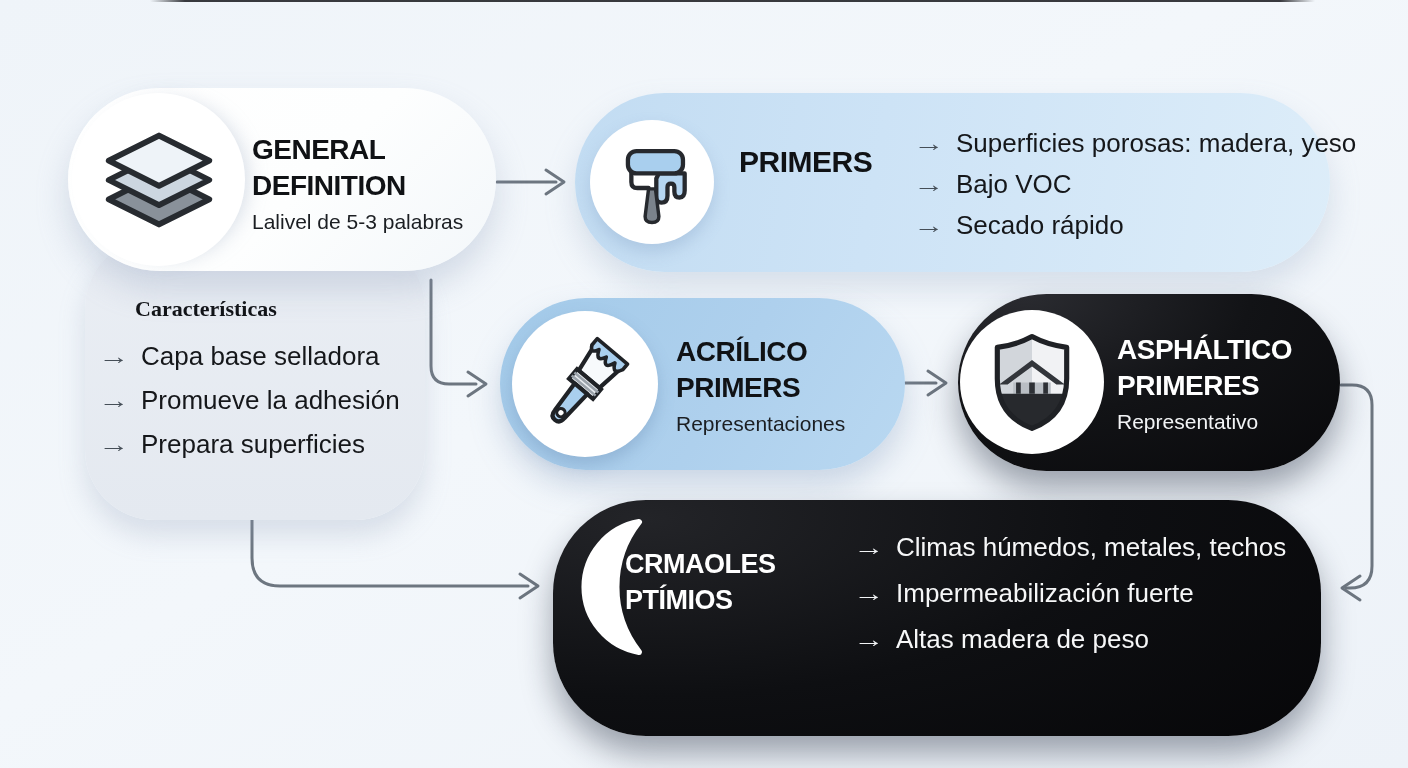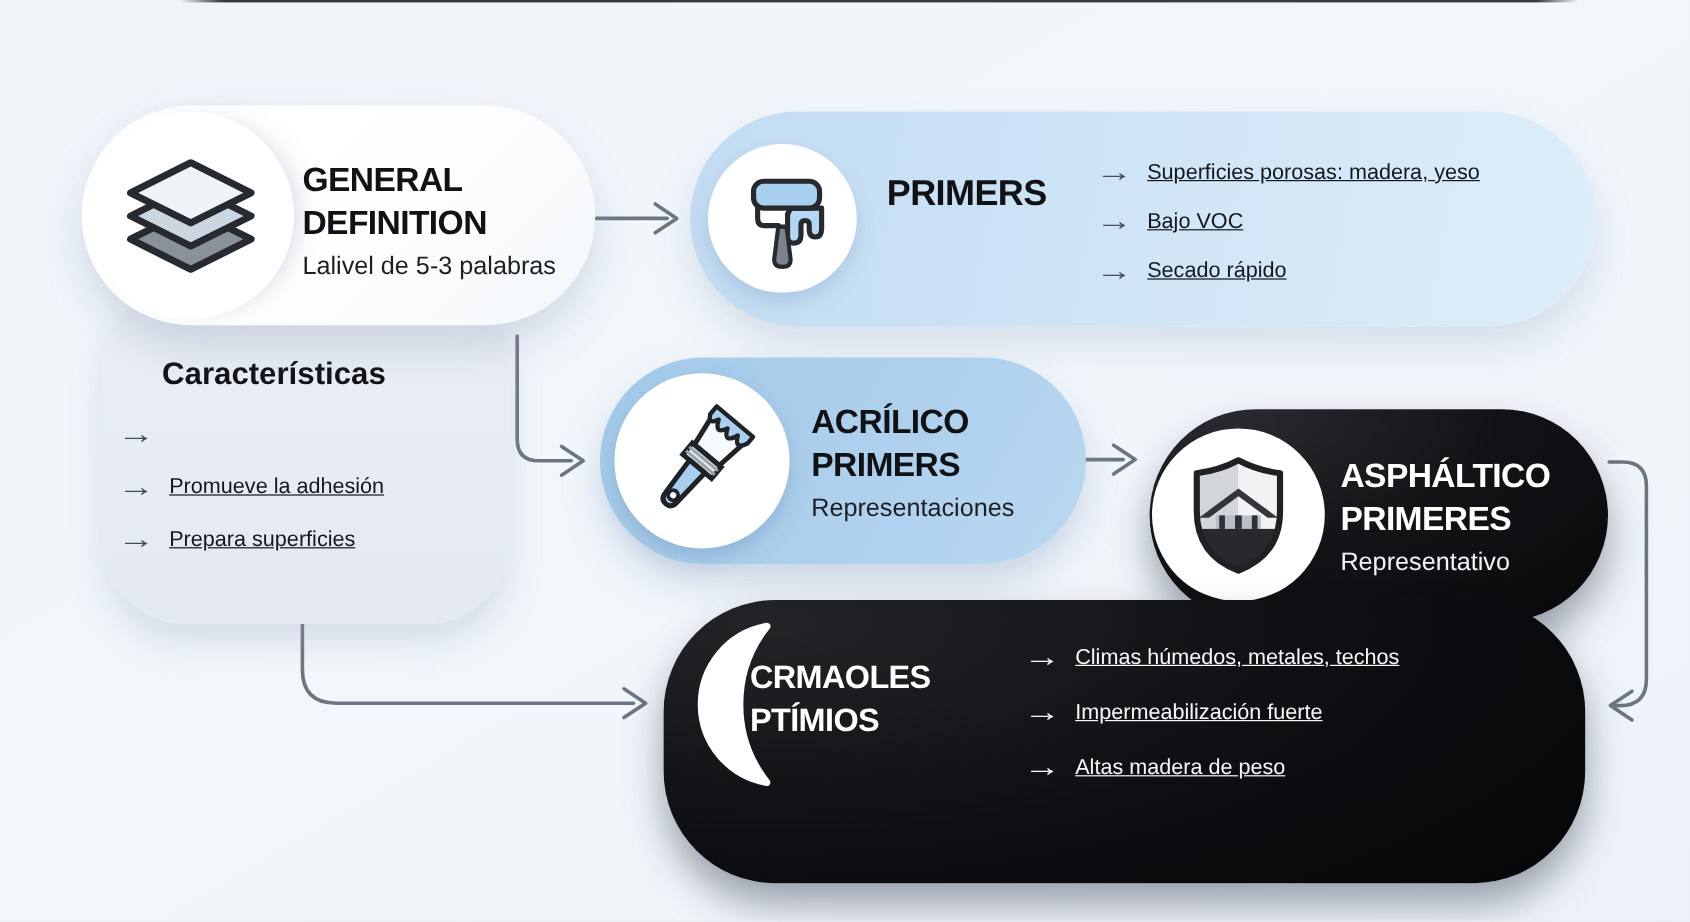--- a/index.html
+++ b/index.html
@@ -33,48 +33,47 @@
   }
   .card-acrilico{
     left:500px;top:298px;width:405px;height:172px;border-radius:86px;
     background:linear-gradient(120deg,#a3cae9 0%,#aed0ed 55%,#b9d8f1 100%);
     box-shadow:0 16px 30px rgba(130,155,190,.35);
   }
   .card-asphaltico{
     left:958px;top:294px;width:382px;height:177px;border-radius:89px;
     background:radial-gradient(130% 150% at 18% 0%,#2a2b30 0%,#121316 45%,#070709 100%);
     box-shadow:0 18px 32px rgba(25,35,55,.40);
-    margin-top:47px;
   }
   .card-crmaoles{
     left:553px;top:500px;width:768px;height:236px;border-radius:93px;
     background:radial-gradient(120% 150% at 12% 8%,#232428 0%,#0e0f12 50%,#060608 100%);
     box-shadow:0 18px 32px rgba(25,35,55,.40);
   }
   
   .circle{position:absolute;background:#ffffff;border-radius:50%;display:flex;align-items:center;justify-content:center;}
   .circle-general{left:4px;top:5px;width:173px;height:173px;box-shadow:10px 0 20px -8px rgba(150,165,190,.40);}
   .circle-acrylic{left:15px;top:27px;width:124px;height:124px;box-shadow:0 8px 16px rgba(120,150,190,.30);}
   .circle-acrilico{left:12px;top:13px;width:146px;height:146px;box-shadow:0 8px 16px rgba(100,135,175,.35);}
   .circle-asphaltico{left:2px;top:16px;width:144px;height:144px;}
   
   .tblock{position:absolute;}
   .title{font-weight:bold;color:#101215;font-size:28px;line-height:36px;letter-spacing:-.5px;white-space:nowrap;}
   .title.big{font-size:30px;line-height:37px;}
   .title.light{color:#ffffff;}
   .sub{font-size:21px;color:#1b1e22;margin-top:6px;white-space:nowrap;}
   .sub.light{color:#f2f4f6;}
-  .carac-head{font-weight:bold;font-size:26px;color:#101215;margin-left:37px;margin-bottom:12px;white-space:nowrap;}
+  .carac-head{font-weight:bold;font-size:22px;color:#101215;margin-left:37px;margin-bottom:12px;white-space:nowrap;font-family:Liberation Serif, serif;}
   .list{position:absolute;display:flex;flex-direction:column;}
   .row{display:flex;align-items:center;gap:13px;white-space:nowrap;}
   .row .bullet{
     font-size:23px;color:#454e57;display:inline-block;transform:scaleX(1.35);
     transform-origin:left center;width:30px;
   }
-  .row .txt{font-size:18px;color:#15171a;text-decoration:underline;}
+  .row .txt{font-size:26px;color:#15171a;}
   .row.h41{height:41px;}
   .row.h44{height:44px;}
   .row.h46{height:46px;}
   .dark .bullet{color:#f2f4f6;}
   .dark .txt{color:#f6f7f8;}
   .connector-layer{position:absolute;left:0;top:0;pointer-events:none;}
 </style>
 </head>
 <body>
 
@@ -106,20 +105,21 @@
       </g>
     </g>
   </svg>
 
   <div class="card panel-carac"></div>
   <div class="tblock" style="left:98px;top:296px;">
     <div class="carac-head">Características</div>
     <div class="list" style="position:static;">
       <div class="row h44">
         <span class="bullet">→</span>
+        <span class="txt">Capa base selladora</span>
       </div>
       <div class="row h44">
         <span class="bullet">→</span>
         <span class="txt">Promueve la adhesión</span>
       </div>
       <div class="row h44">
         <span class="bullet">→</span>
         <span class="txt">Prepara superficies</span>
       </div>
     </div>

